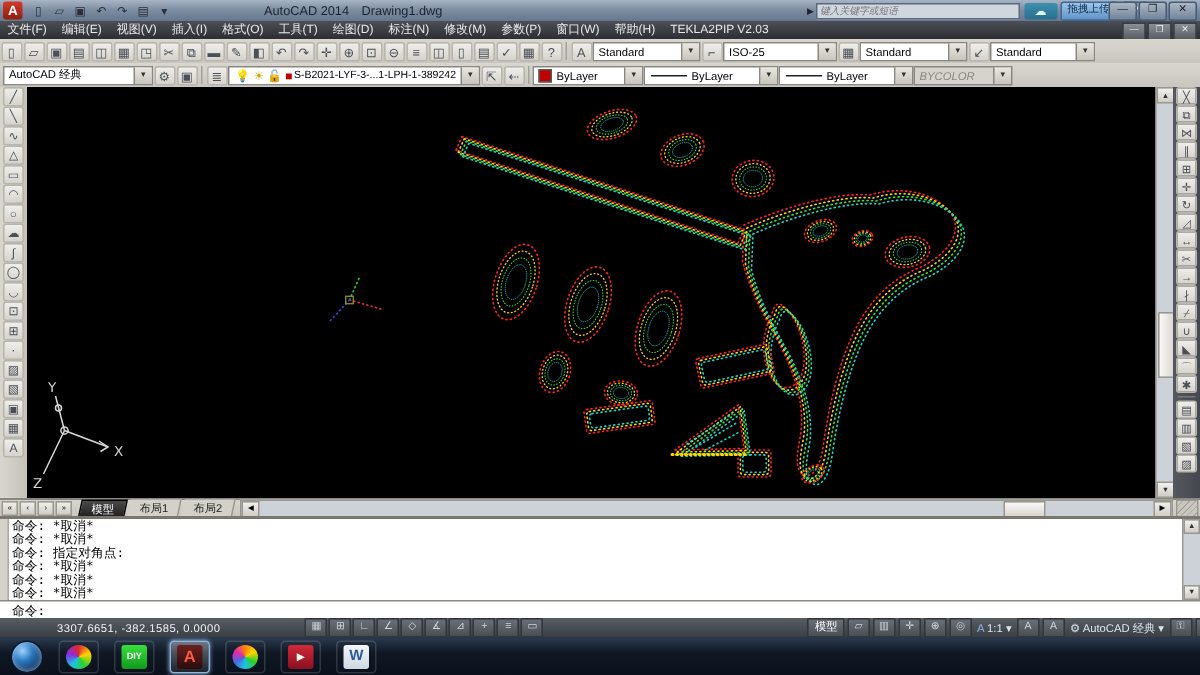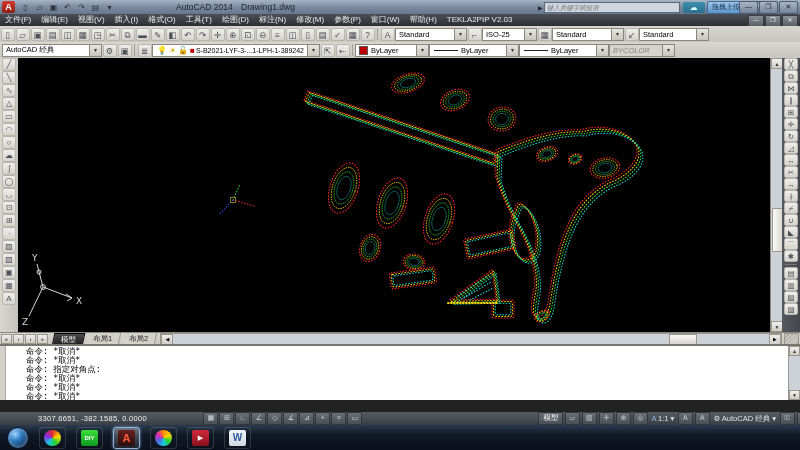--- a/index.html
+++ b/index.html
@@ -80,21 +80,21 @@
   .tab.plain span{display:inline-block;transform:skewX(12deg);}
   .hscroll{flex:1;height:11px;margin:0 2px;background:#cdd2d8;border:1px solid #9a978f;position:relative;}
   .hthumb{position:absolute;top:0;left:82%;width:26px;height:9px;background:linear-gradient(#fbfaf8,#d8d5ce);border:1px solid #9a978f;}
   .hbtn{position:absolute;top:0;width:10px;height:9px;background:linear-gradient(#efeeea,#d0cdc6);
     border:1px solid #9a978f;font-size:5px;line-height:9px;text-align:center;}
   .grip{width:13px;height:11px;background:repeating-linear-gradient(135deg,#c9c6bf,#c9c6bf 2px,#9a978f 3px);border:1px solid #9a978f;margin-right:1px;}
   
   .cmdwin{position:absolute;left:0;top:344px;width:800px;height:56px;background:#fff;border-top:2px solid #7a7770;box-sizing:border-box;}
   .cmdgutter{position:absolute;left:0;top:0;width:5px;height:100%;background:#d4d1ca;border-right:1px solid #aaa;}
   .cmdtext{position:absolute;left:8px;top:1px;font-family:"DejaVu Sans Mono","Liberation Mono",monospace;
-    font-size:8.5px;line-height:9px;color:#000;white-space:pre;margin-left:18px;}
+    font-size:8.5px;line-height:9px;color:#000;white-space:pre;}
   .cmdvscroll{position:absolute;right:0;top:0;width:11px;height:100%;background:#cdd2d8;border-left:1px solid #9a978f;}
   .cmdvscroll .sbtn{position:absolute;left:0;width:11px;height:10px;background:linear-gradient(#f2f1ee,#cfccc5);
     border:1px solid #9a978f;box-sizing:border-box;font-size:5px;text-align:center;line-height:9px;color:#333;}
   .cmdline{position:absolute;left:0;top:400px;width:800px;height:12px;background:#fff;border-top:1px solid #8a8780;box-sizing:border-box;}
   .cmdprompt{position:absolute;left:8px;top:1px;font-family:"DejaVu Sans Mono","Liberation Mono",monospace;font-size:8.5px;}
   
   .statusbar{position:absolute;left:0;top:412px;width:800px;height:13px;
     background:linear-gradient(#585d64,#3a3e44);display:flex;align-items:center;color:#e8e8e8;font-size:7.5px;padding-left:32px;}
   .coords{margin-left:6px;letter-spacing:0.3px;color:#f0f0f0;}
   .stbtn{width:13px;height:11px;margin:0 0.5px;background:linear-gradient(#6a6f77,#4a4e55);
@@ -213,21 +213,21 @@
         <span class="ticon">▦</span>
         <span class="ticon">?</span>
       </span>
     <span class="tbsep"></span>
     <span class="ticon">A</span>
     <div class="dd" style="width:72px">
       <span>Standard</span>
         <span class="arrow">▾</span>
       </div>
     <span class="ticon">⌐</span>
-    <div class="dd" style="width:55px">
+    <div class="dd" style="width:76px">
       <span>ISO-25</span>
         <span class="arrow">▾</span>
       </div>
     <span class="ticon">▦</span>
     <div class="dd" style="width:72px">
       <span>Standard</span>
         <span class="arrow">▾</span>
       </div>
     <span class="ticon">↙</span>
     <div class="dd" style="width:70px">
@@ -452,20 +452,23 @@
   </div>
 
   <div class="cmdwin">
     <div class="cmdgutter"></div>
     <div class="cmdtext" id="cmd-history"><div>命令: *取消*</div><div>命令: *取消*</div><div>命令: 指定对角点:</div><div>命令: *取消*</div><div>命令: *取消*</div><div>命令: *取消*</div></div>
     <div class="cmdvscroll">
       <div class="sbtn" style="top:0">▲</div>
       <div class="sbtn" style="bottom:0">▼</div>
     </div>
   </div>
+  <div class="cmdline">
+    <div class="cmdprompt">命令:</div>
+  </div>
 
   <div class="statusbar">
     <span class="coords">3307.6651, -382.1585, 0.0000</span>
     <span style="width:56px"></span>
     <span id="status-toggles" style="display:flex;">
         <span class="stbtn">▦</span>
         <span class="stbtn">⊞</span>
         <span class="stbtn">∟</span>
         <span class="stbtn">∠</span>
         <span class="stbtn">◇</span>

